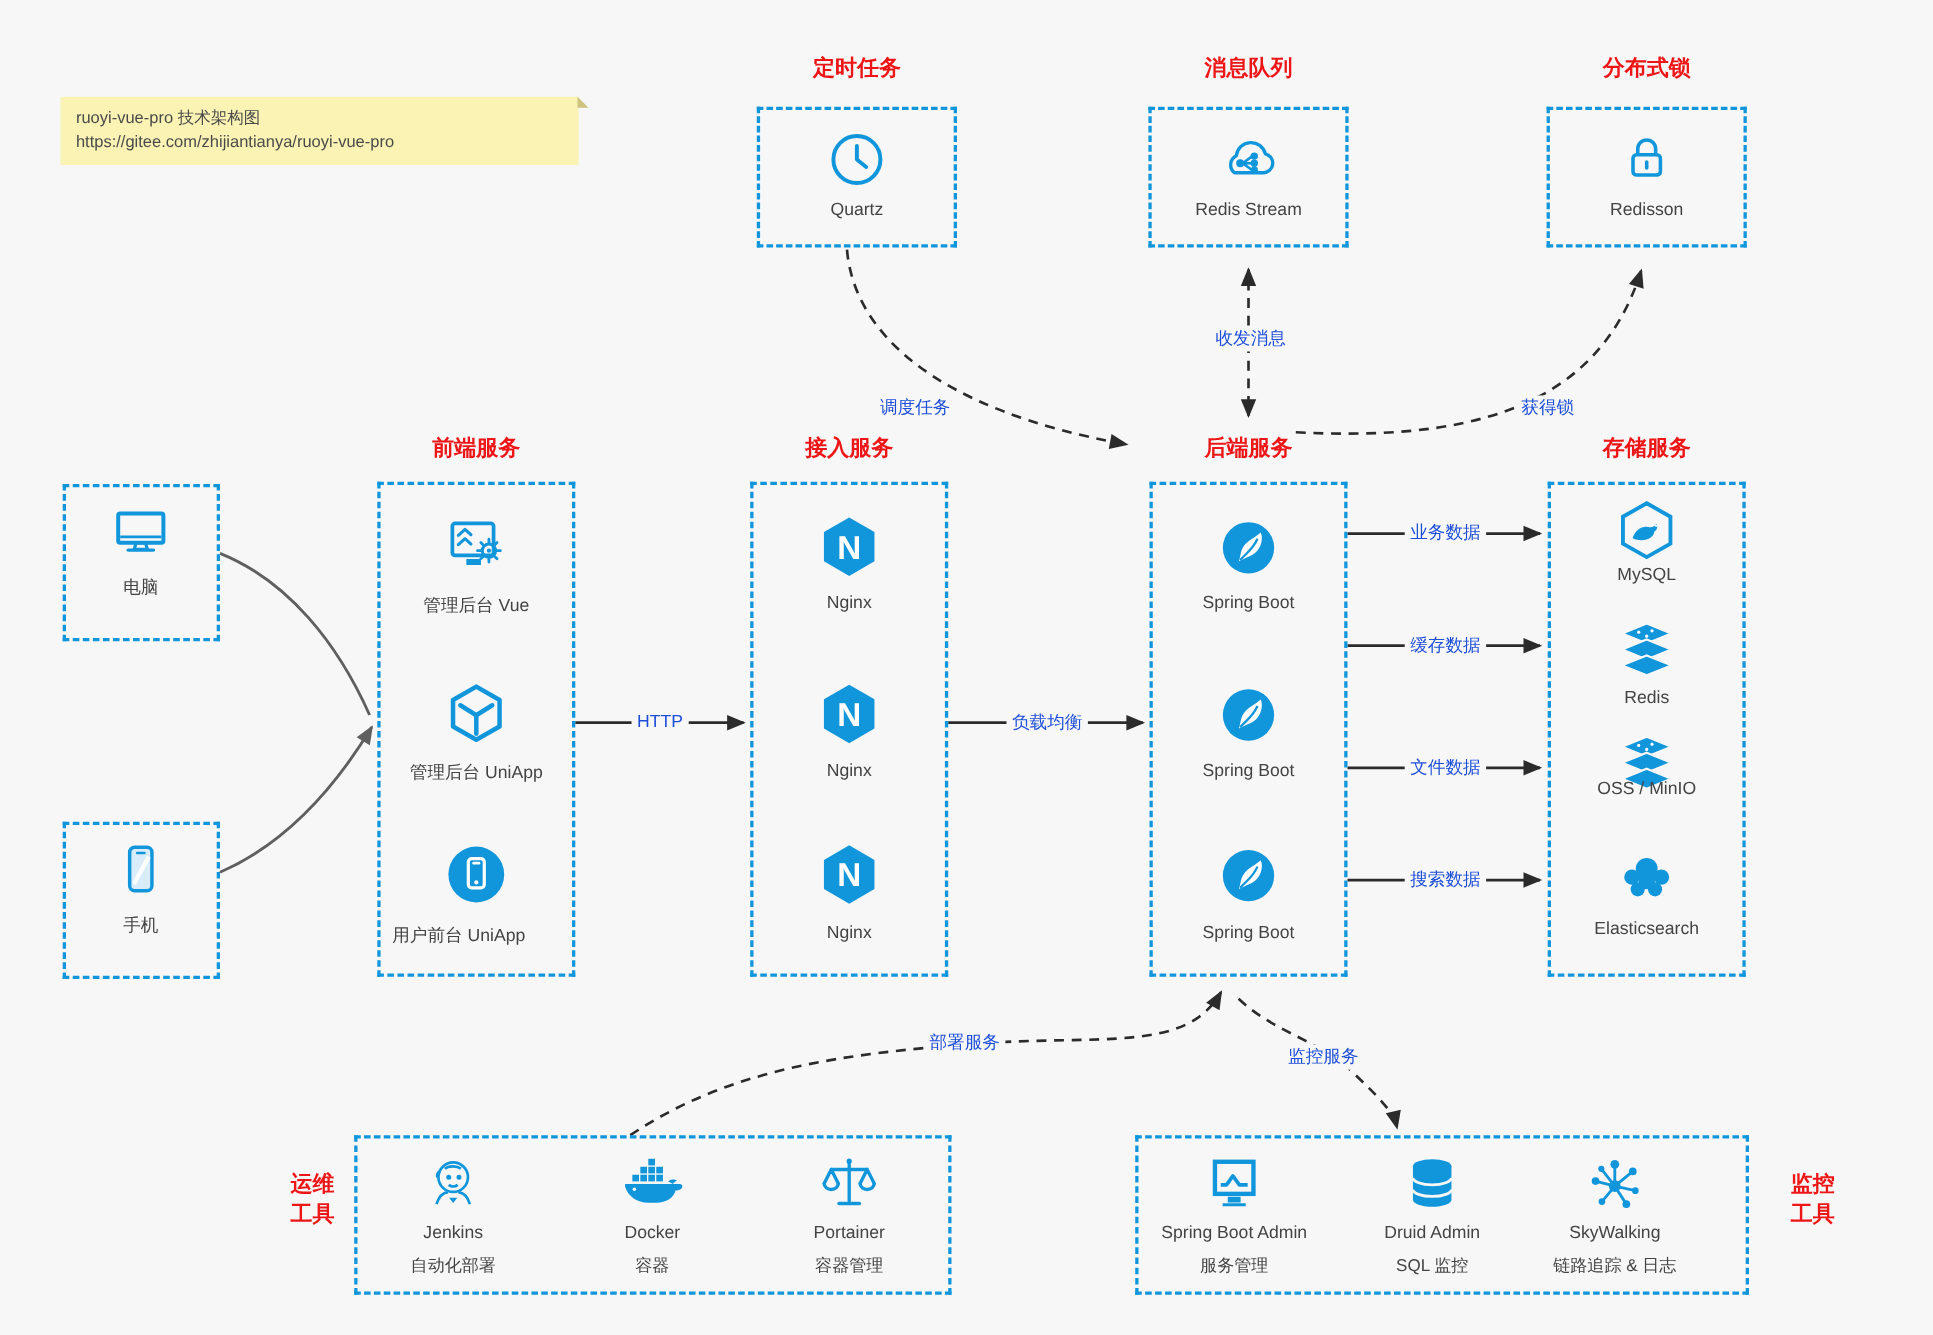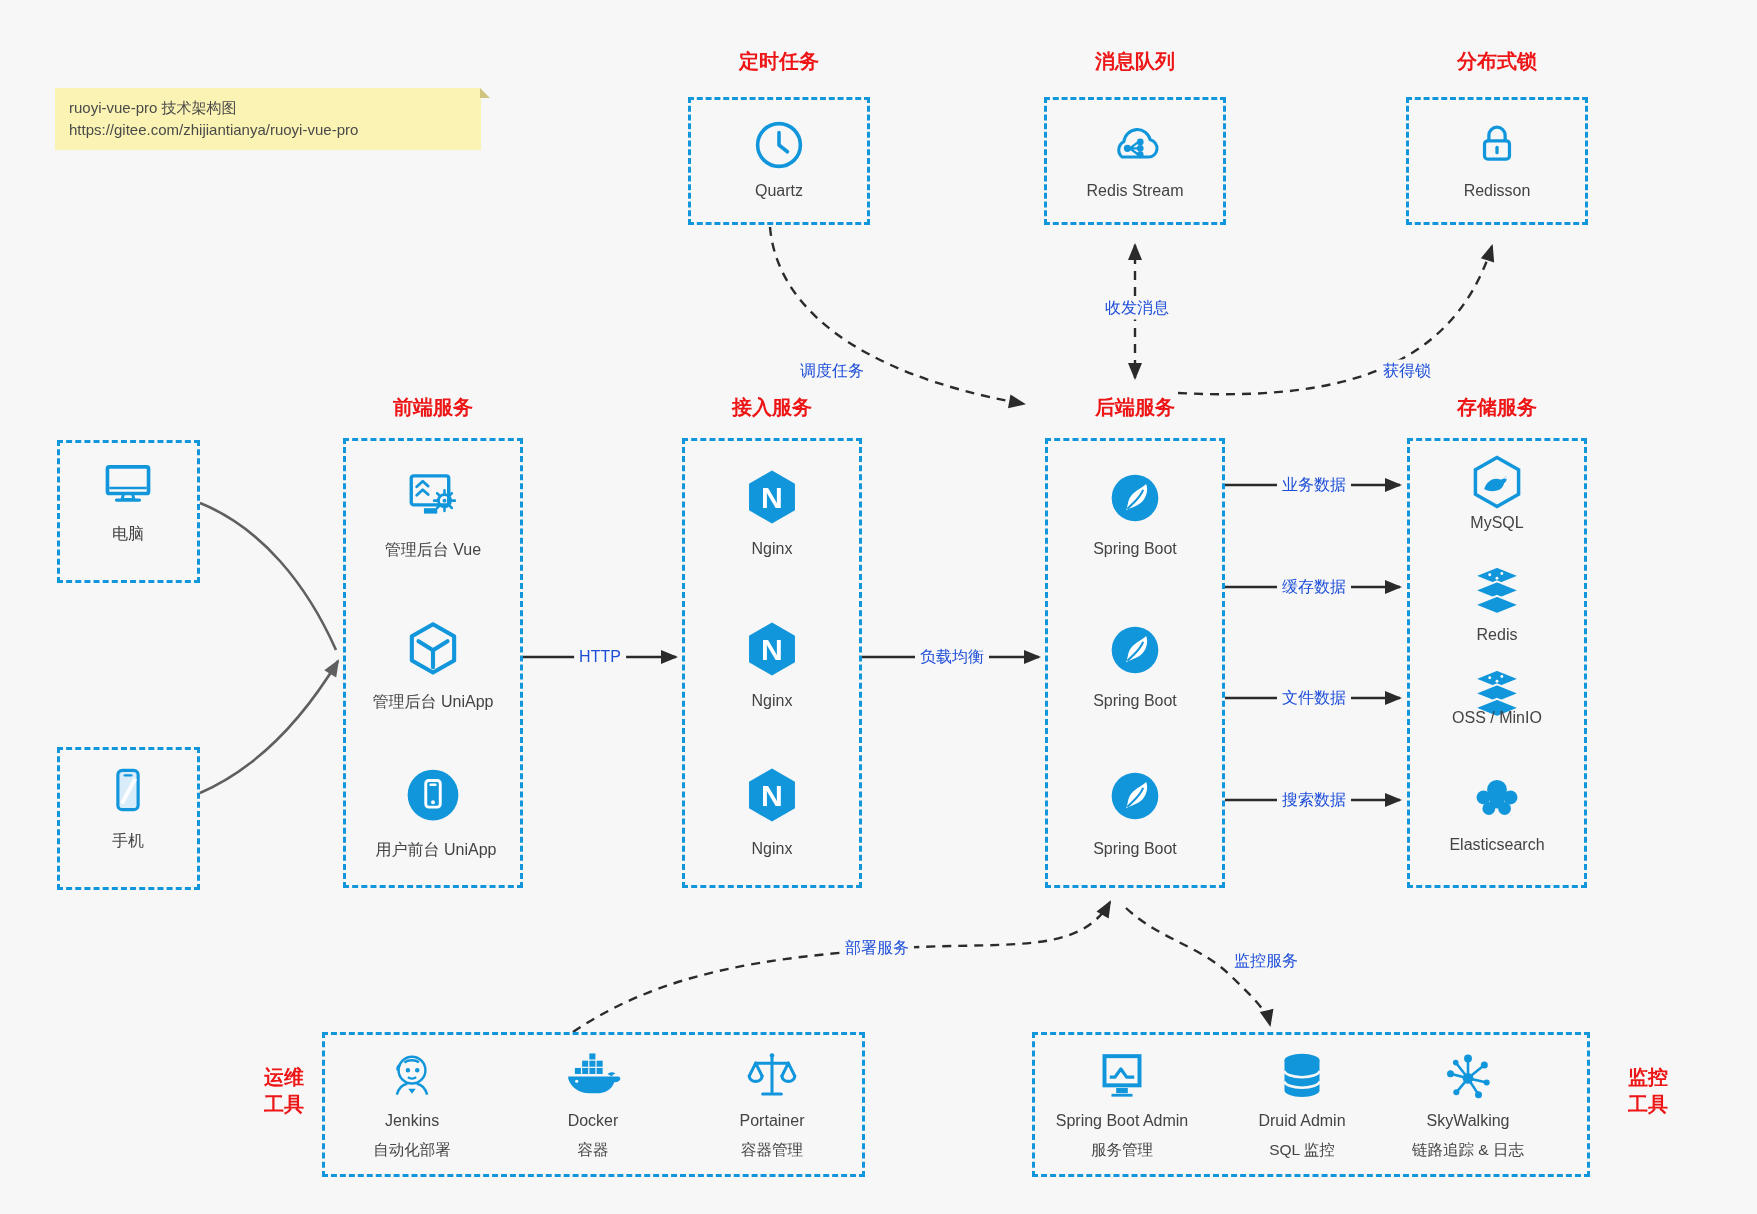--- a/index.html
+++ b/index.html
@@ -7,21 +7,21 @@
           font-family:"Liberation Sans","DejaVu Sans",sans-serif;overflow:hidden;}
 
   .box{position:absolute;border:3px dashed #1296db;box-sizing:border-box;background:transparent;}
   .rtitle{position:absolute;color:#ed1515;font-size:20px;font-weight:bold;text-align:center;white-space:nowrap;transform:translateX(-50%);}
   .side-title{position:absolute;color:#ed1515;font-size:20px;font-weight:bold;line-height:27px;text-align:center;transform:translateX(-50%);}
   .lbl{position:absolute;color:#434343;font-size:16px;text-align:center;white-space:nowrap;transform:translateX(-50%);}
   .lbl-sm{font-size:15.5px;}
   .icon{position:absolute;transform:translateX(-50%);line-height:0;}
   .elabel{position:absolute;transform:translate(-50%,-50%);background:#f7f7f8;padding:1px 5px;
           font-size:16px;color:#1d4ed8;white-space:nowrap;z-index:3;}
-  .note{position:absolute;left:55px;top:88px;width:426px;height:62px;background:#faf3b3;
+  .note{position:absolute;left:55px;top:88px;width:471px;height:62px;background:#faf3b3;
         color:#4a4a4a;font-size:15px;line-height:22px;padding:9px 14px;box-sizing:border-box;}
   .note:after{content:"";position:absolute;top:0;right:-9px;border-left:10px solid #cfc37e;
         border-top:10px solid transparent;}
   svg.connectors{position:absolute;left:0;top:0;z-index:1;pointer-events:none;}
   .node-layer{position:absolute;left:0;top:0;width:100%;height:100%;z-index:2;}
 </style>
 </head>
 <body>
 
 <div id="canvas">
@@ -145,21 +145,21 @@
     <div class="lbl" style="left:433px;top:692px;">管理后台 UniApp</div>
 
     <span class="icon" style="left:433px;top:766px;">
       <svg width="58" height="58" viewBox="0 0 48 48">
           <circle cx="24" cy="24" r="21" fill="#1296db"></circle>
           <rect x="18" y="12" width="12" height="22" rx="2.5" fill="none" stroke="#ffffff" stroke-width="2.4"></rect>
           <path d="M22 15.5 h4" stroke="#ffffff" stroke-width="2" stroke-linecap="round"></path>
           <circle cx="24" cy="30" r="1.6" fill="#ffffff"></circle>
         </svg>
     </span>
-    <div class="lbl" style="left:436px;top:840px;">用户前台 UniApp</div>
+    <div class="lbl" style="left:417px;top:840px;">用户前台 UniApp</div>
 
     <div class="rtitle" style="left:772px;top:394px;">接入服务</div>
     <div class="box" style="left:682px;top:438px;width:180px;height:450px;"></div>
     <span class="icon" style="left:772px;top:468px;">
       <svg width="58" height="58" viewBox="0 0 48 48">
           <path d="M24 2 L43 13 V35 L24 46 L5 35 V13 Z" fill="#1296db"></path>
           <text x="24" y="33" text-anchor="middle" font-size="25" font-weight="bold" fill="#ffffff" font-family="Liberation Sans, sans-serif">N</text>
         </svg>
     </span>
     <div class="lbl" style="left:772px;top:540px;">Nginx</div>
@@ -263,21 +263,21 @@
     <div class="elabel" style="left:600px;top:657px;">HTTP</div>
     <div class="elabel" style="left:952px;top:657px;">负载均衡</div>
     <div class="elabel" style="left:1314px;top:485px;">业务数据</div>
     <div class="elabel" style="left:1314px;top:587px;">缓存数据</div>
     <div class="elabel" style="left:1314px;top:698px;">文件数据</div>
     <div class="elabel" style="left:1314px;top:800px;">搜索数据</div>
     <div class="elabel" style="left:832px;top:371px;">调度任务</div>
     <div class="elabel" style="left:1137px;top:308px;">收发消息</div>
     <div class="elabel" style="left:1407px;top:371px;">获得锁</div>
     <div class="elabel" style="left:877px;top:948px;">部署服务</div>
-    <div class="elabel" style="left:1266px;top:961px;font-family:Liberation Mono, monospace;">监控服务</div>
+    <div class="elabel" style="left:1203px;top:961px;font-family:Liberation Mono, monospace;">监控服务</div>
 
     <div class="side-title" style="left:284px;top:1064px;">
       <div>运维</div>
       <div>工具</div>
     </div>
     <div class="box" style="left:322px;top:1032px;width:543px;height:145px;"></div>
 
     <span class="icon" style="left:412px;top:1048px;">
       <svg width="56" height="56" viewBox="0 0 48 48" fill="none" stroke="#1296db" stroke-width="2.1">
         <circle cx="24" cy="19" r="11.5"></circle>

